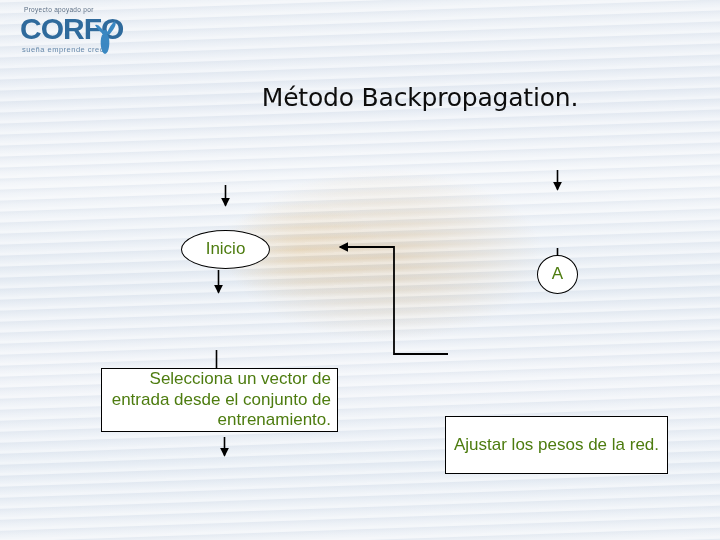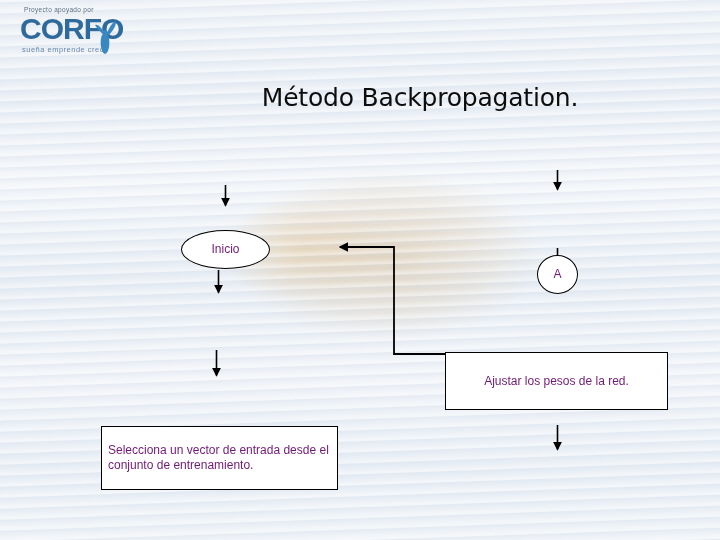--- a/index.html
+++ b/index.html
@@ -95,25 +95,25 @@
     margin-top: 7px;
   }
 
   
   .shape {
     position: absolute;
     box-sizing: border-box;
     display: flex;
     align-items: center;
     justify-content: center;
-    text-align: left;
+    text-align: right;
     background: #ffffff;
-    color: #701a75;
+    color: #4d7c0f;
     font-family: "Liberation Sans", sans-serif;
-    font-size: 12px;
+    font-size: 17px;
     line-height: 1.22;
     padding: 2px 6px;
   }
   .box {
     border: 1px solid #000;
   }
   .ellipse {
     border: 1.4px solid #000;
     border-radius: 50%;
   }
@@ -172,17 +172,17 @@
 
     <path d="M 448 354 L 394 354 L 394 247 L 340 247" fill="none" stroke="#000" stroke-width="1.8" marker-end="url(#arrow)"></path>
 
     <line x1="557.5" y1="425" x2="557.5" y2="449.5" stroke="#000" stroke-width="1.6" marker-end="url(#arrow)"></line>
   </svg>
 
   <div class="shape ellipse" style="left:181px; top:146px; width:89px; height:39px;">Inicio</div>
 
   <div class="shape circle" style="left:537px; top:132px; width:41px; height:39px;">A</div>
 
+  <div class="shape box" style="left:101px; top:206px; width:237px; height:64px;">Selecciona un vector de entrada desde el conjunto de entrenamiento.</div>
+
   <div class="shape box" style="left:445px; top:190px; width:223px; height:58px;">Ajustar los pesos de la red.</div>
-
-  <div class="shape box" style="left:101px; top:206px; width:237px; height:64px;">Selecciona un vector de entrada desde el conjunto de entrenamiento.</div>
 
 </div>
 
 </body></html>

